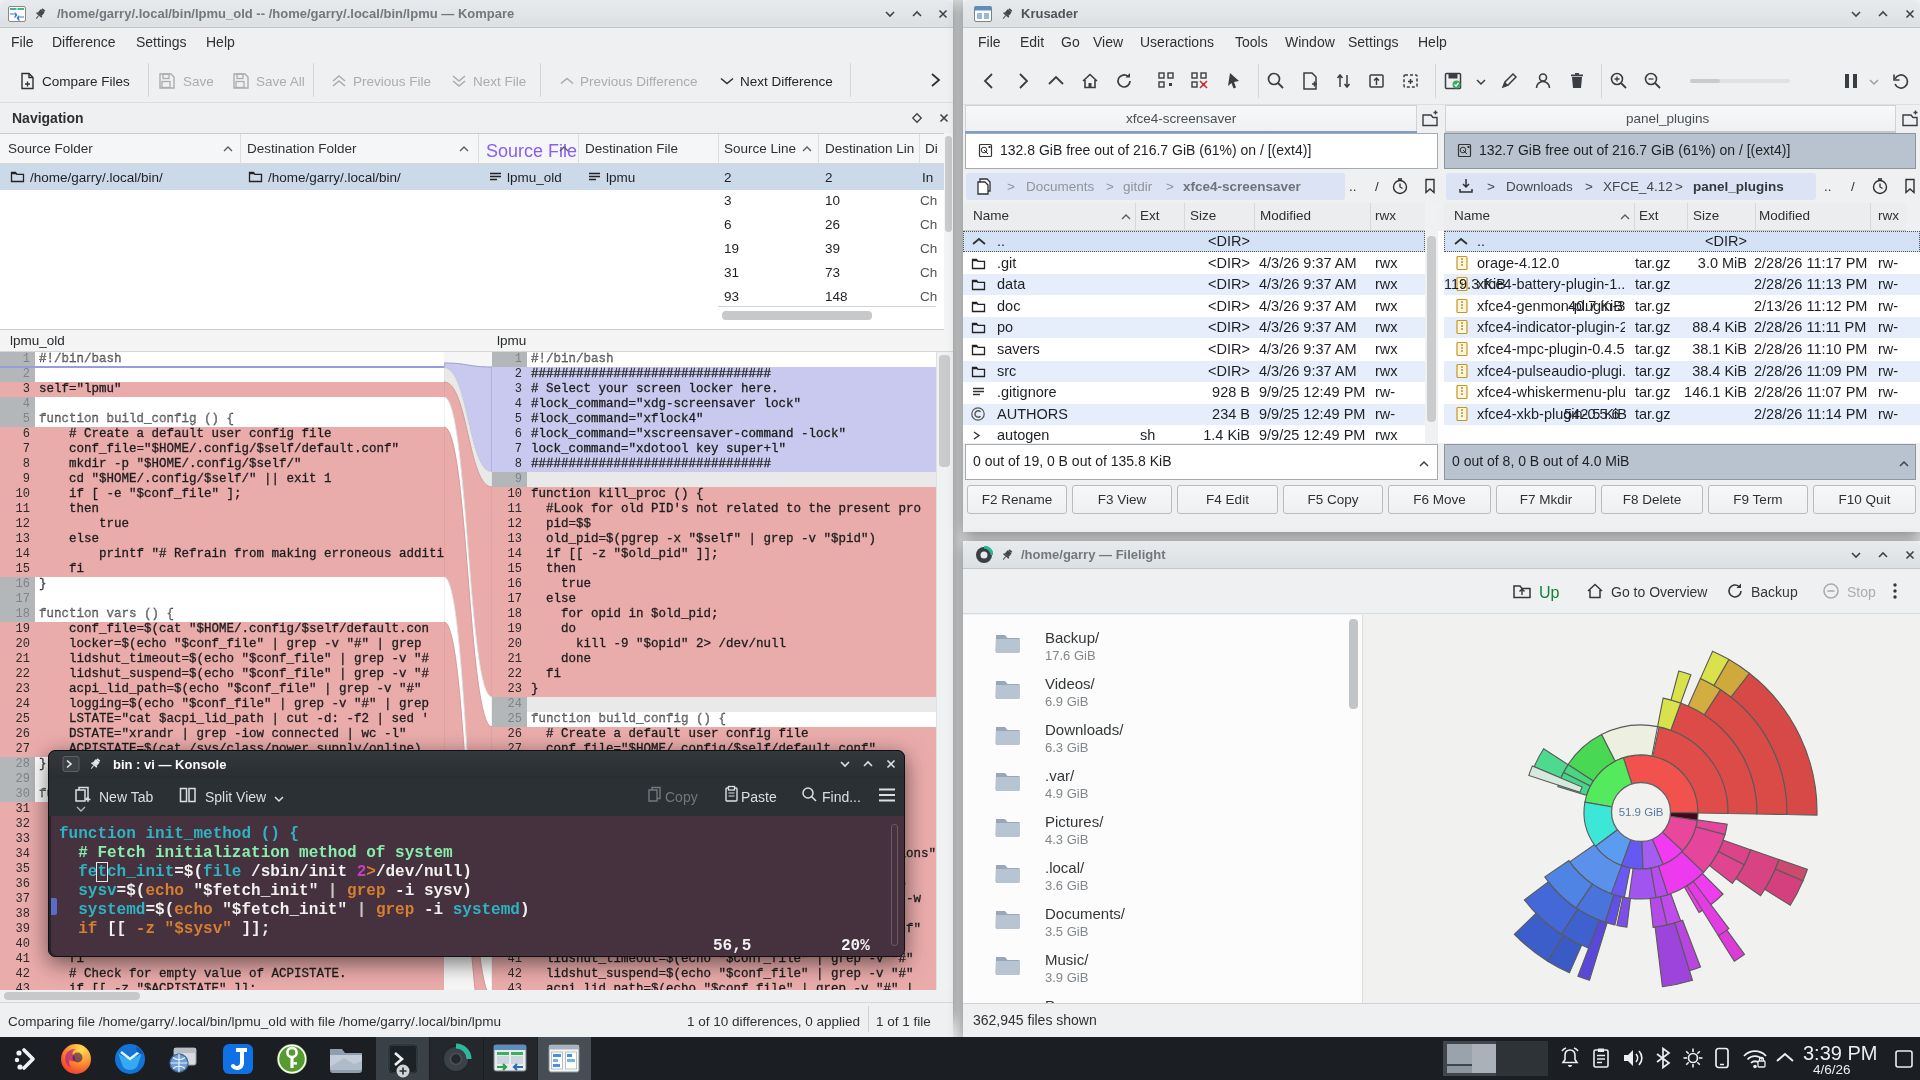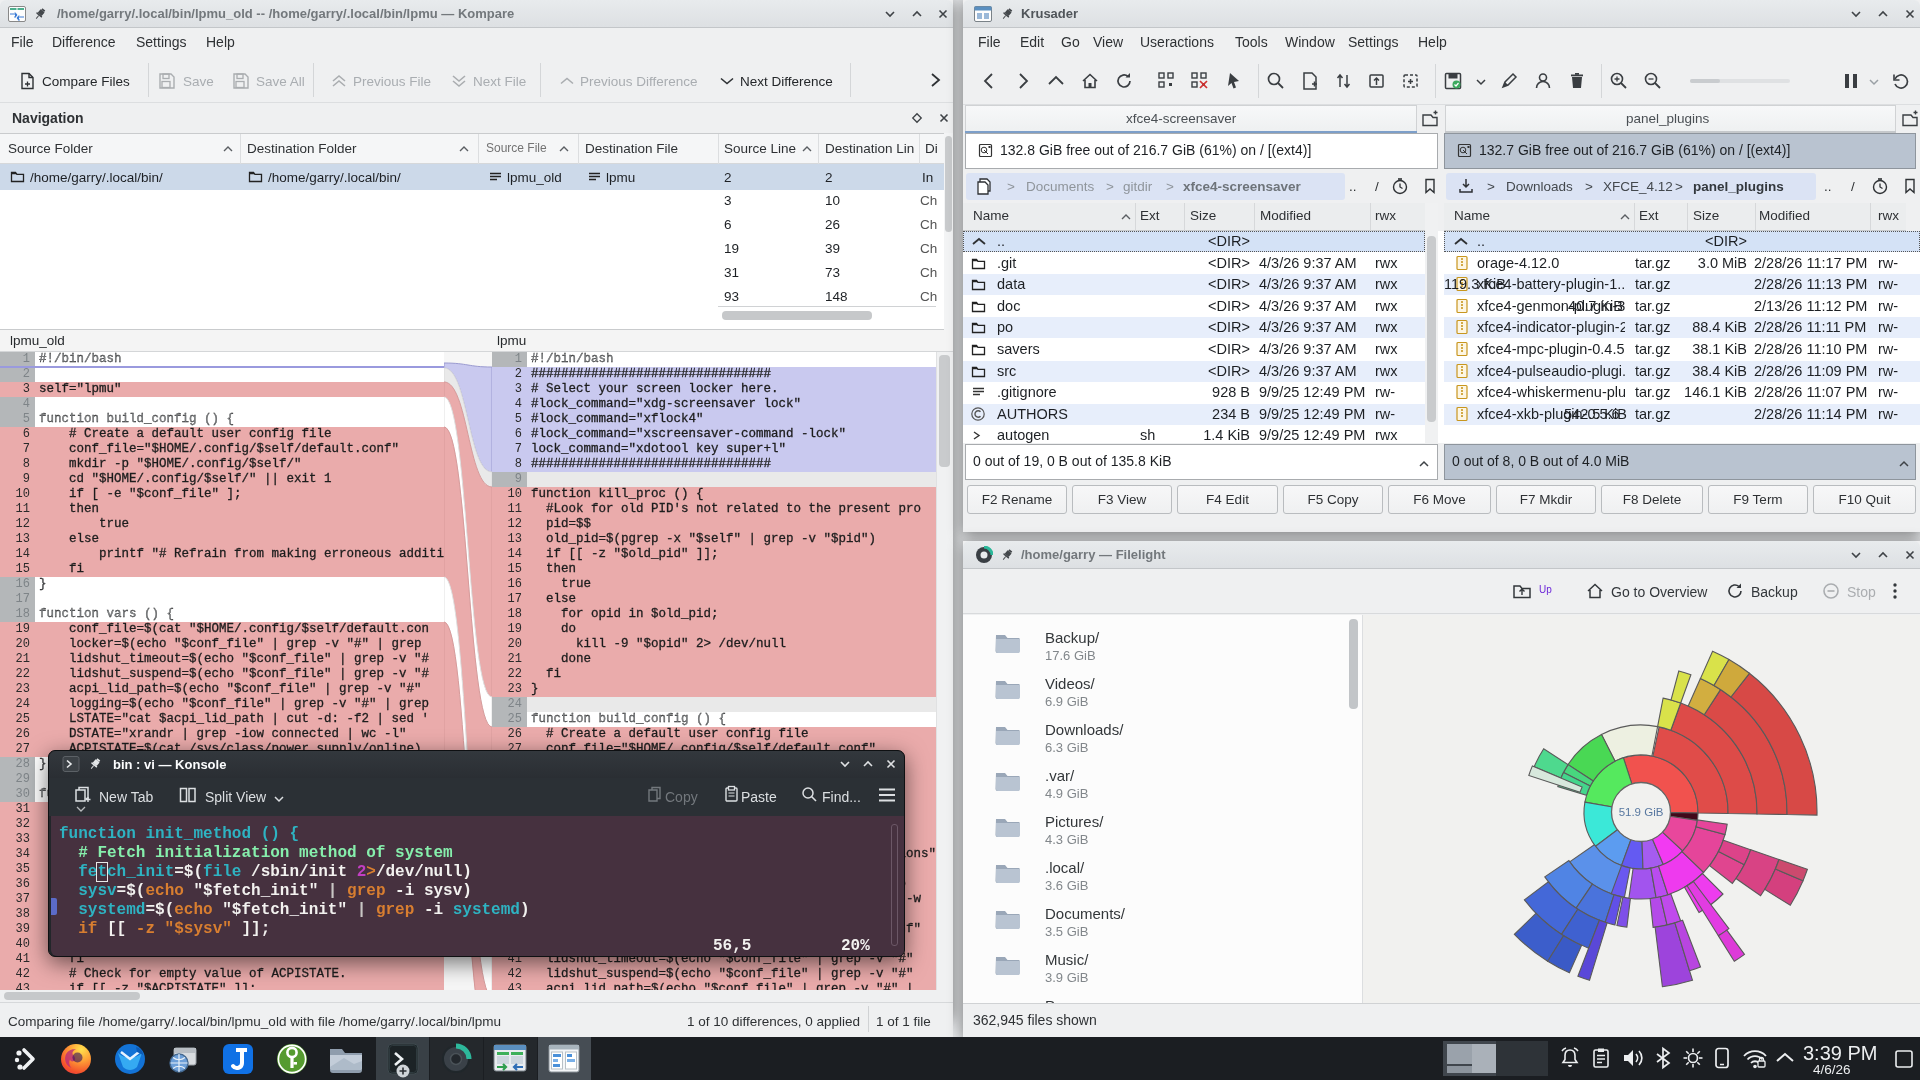--- a/index.html
+++ b/index.html
@@ -108,21 +108,21 @@
     <div class="abs" style="left:0;top:133px;width:944px;height:197px;background:#fff;border-top:1px solid #c9cbcd;border-bottom:1px solid #c9cbcd"></div>
     <div class="abs" style="left:0;top:134px;width:944px;height:30px;background:#f5f6f7;border-bottom:1px solid #d6d8da"></div>
     <span class="abs" style="left:8px;top:141px;font-size:13.5px;color:#2e3134;white-space:nowrap">Source Folder</span>
     <svg class="abs" width="12" height="12" viewBox="0 0 12 12" style="left:222px;top:143px">
       <path d="M2,8 L6,4 L10,8" fill="none" stroke="#5a5e62" stroke-width="1.4"></path>
     </svg>
     <span class="abs" style="left:247px;top:141px;font-size:13.5px;color:#2e3134;white-space:nowrap">Destination Folder</span>
     <svg class="abs" width="12" height="12" viewBox="0 0 12 12" style="left:458px;top:143px">
       <path d="M2,8 L6,4 L10,8" fill="none" stroke="#5a5e62" stroke-width="1.4"></path>
     </svg>
-    <span class="abs" style="left:486px;top:141px;font-size:12px;color:#737373;white-space:nowrap">Source File</span>
+    <span class="abs" style="left:486px;top:141px;font-size:18px;color:#8b5cf6;white-space:nowrap">Source File</span>
     <svg class="abs" width="12" height="12" viewBox="0 0 12 12" style="left:558px;top:143px">
       <path d="M2,8 L6,4 L10,8" fill="none" stroke="#5a5e62" stroke-width="1.4"></path>
     </svg>
     <span class="abs" style="left:585px;top:141px;font-size:13.5px;color:#2e3134;white-space:nowrap">Destination File</span>
     <span class="abs" style="left:724px;top:141px;font-size:13.5px;color:#2e3134;white-space:nowrap">Source Line</span>
     <svg class="abs" width="12" height="12" viewBox="0 0 12 12" style="left:801px;top:143px">
       <path d="M2,8 L6,4 L10,8" fill="none" stroke="#5a5e62" stroke-width="1.4"></path>
     </svg>
     <span class="abs" style="left:825px;top:141px;font-size:13.5px;color:#2e3134;white-space:nowrap">Destination Lin</span>
     <span class="abs" style="left:925px;top:141px;font-size:13.5px;color:#2e3134;white-space:nowrap">Di</span>
@@ -910,21 +910,21 @@
       <path d="M2,8 L6,4 L10,8" fill="none" stroke="#3f4347" stroke-width="1.6"></path>
     </svg>
     <svg class="abs" width="12" height="12" viewBox="0 0 12 12" style="left:941px;top:8px">
       <path d="M2.5,2.5 L9.5,9.5 M9.5,2.5 L2.5,9.5" fill="none" stroke="#3f4347" stroke-width="1.6"></path>
     </svg>
     <div class="abs" style="left:0;top:28px;width:100%;height:45px;background:#eff0f1;border-bottom:1px solid #d8dadc"></div>
     <svg class="abs" width="20" height="20" viewBox="0 0 20 20" style="left:549px;top:40px">
       <path d="M2,5 h6 l2,2.5 h8 v9 h-16 z" fill="none" stroke="#33373b" stroke-width="1.5"></path>
       <path d="M10,14 V8.5 M7.5,10.5 L10,8 L12.5,10.5" fill="none" stroke="#33373b" stroke-width="1.4"></path>
     </svg>
-    <span class="abs" style="left:576px;top:43px;font-size:10px;color:#6d28d9">Up</span>
+    <span class="abs" style="left:576px;top:43px;font-size:16px;color:#15803d">Up</span>
     <svg class="abs" width="20" height="20" viewBox="0 0 20 20" style="left:622px;top:40px">
       <path d="M3,10 L10,3.5 L17,10 M5,9 V16.5 H15 V9" fill="none" stroke="#33373b" stroke-width="1.5"></path>
     </svg>
     <span class="abs" style="left:648px;top:43px;font-size:14px;color:#33373b">Go to Overview</span>
     <svg class="abs" width="20" height="20" viewBox="0 0 20 20" style="left:762px;top:40px">
       <path d="M16,10 a6,6 0 1 1 -2,-4.5" fill="none" stroke="#33373b" stroke-width="1.6"></path>
       <path d="M16,2.5 v4.5 h-4.5" fill="#33373b"></path>
     </svg>
     <span class="abs" style="left:788px;top:43px;font-size:14px;color:#33373b">Backup</span>
     <svg class="abs" width="20" height="20" viewBox="0 0 20 20" style="left:858px;top:40px">

